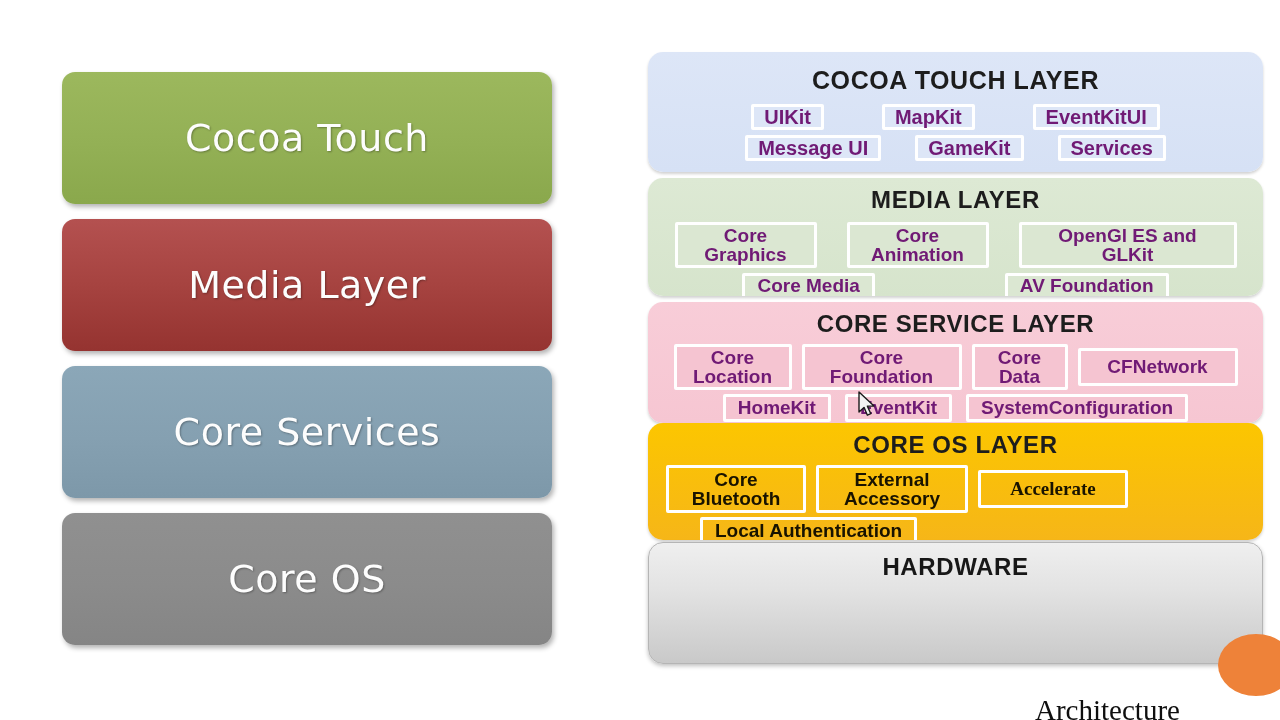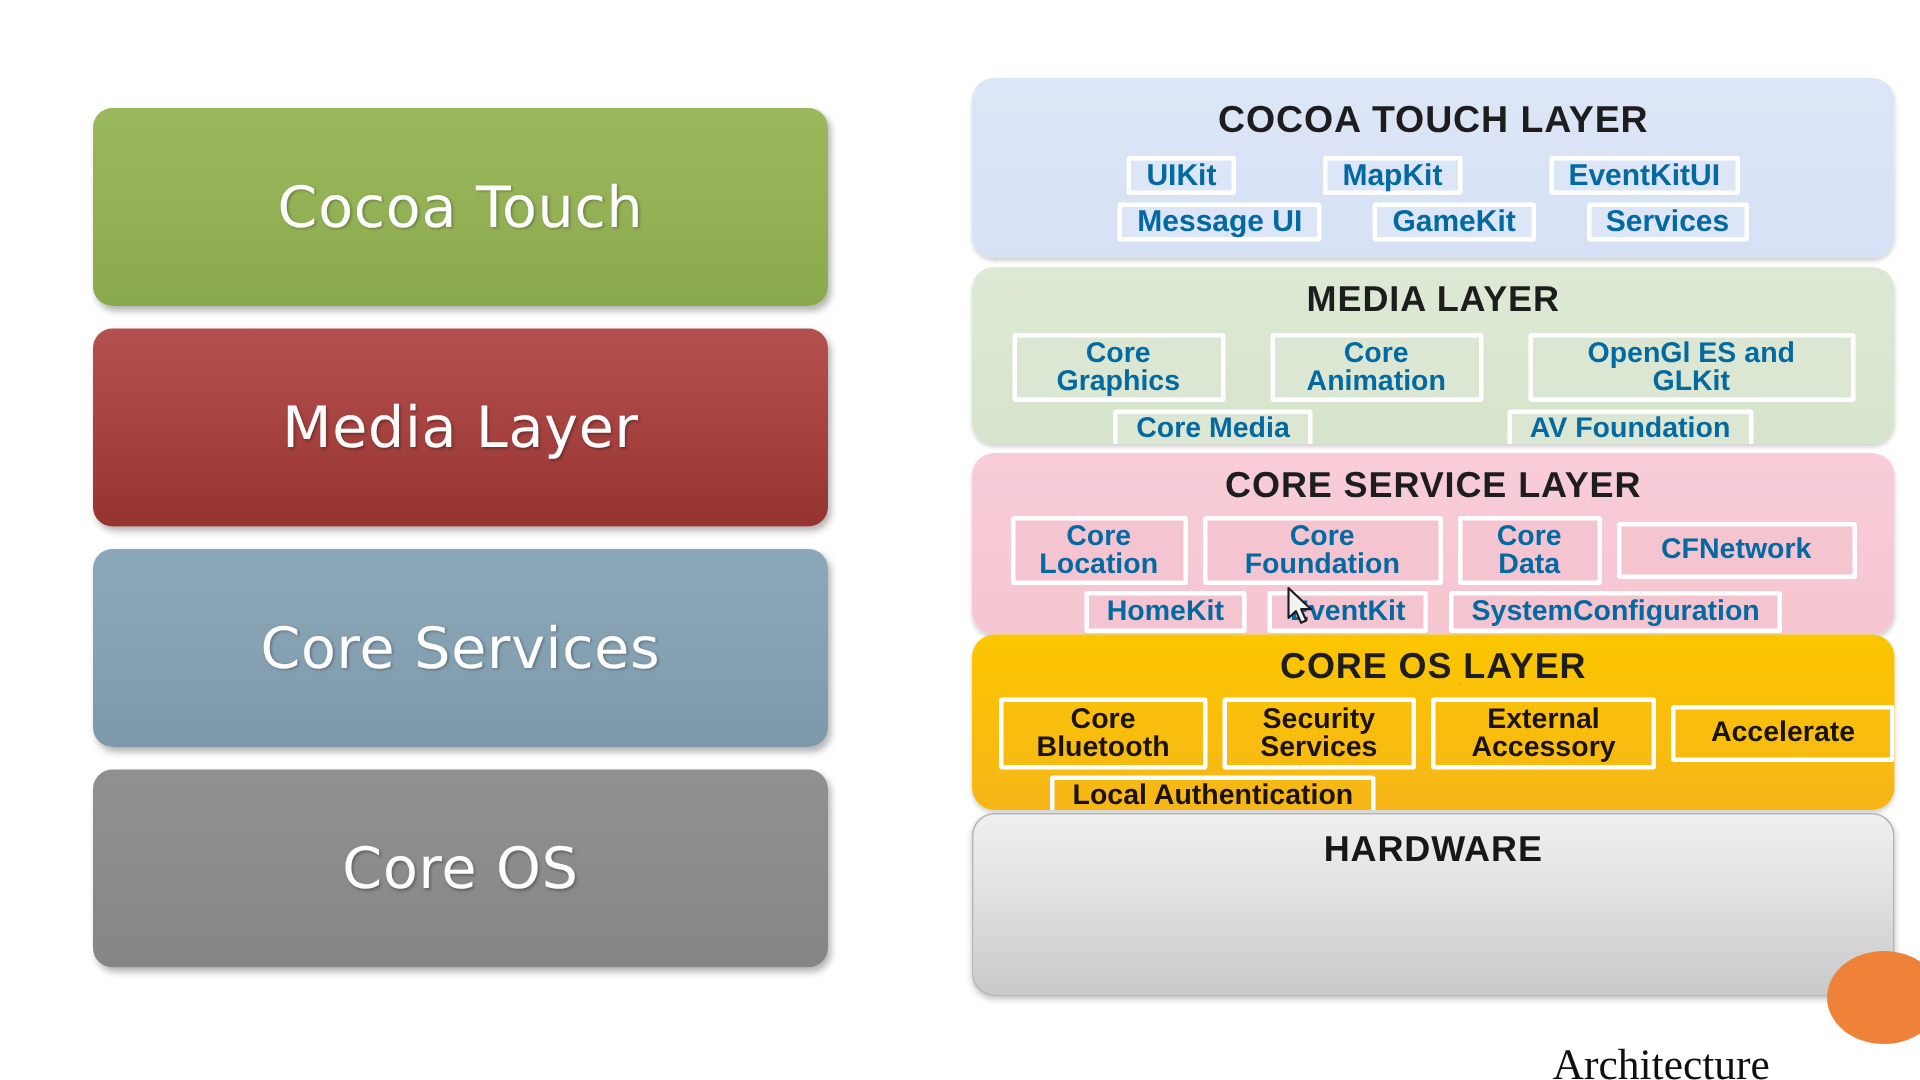--- a/index.html
+++ b/index.html
@@ -86,21 +86,21 @@
   }
   .chip {
     border: 3px solid #ffffff;
     border-radius: 2px;
     display: flex;
     align-items: center;
     justify-content: center;
     text-align: center;
     font-family: "Liberation Sans", sans-serif;
     font-weight: 700;
-    color: #0369a1;
+    color: #701a75;
     line-height: 1.02;
     box-sizing: border-box;
     white-space: pre-line;
   }
 
   
   #layer-cocoa {
     top: 0px; height: 120px;
     background: linear-gradient(180deg,#dde6f7 0%, #d6e1f5 100%);
     box-shadow: 0 2px 3px rgba(0,0,0,0.18);
@@ -147,21 +147,21 @@
     top: 371px; height: 117px;
     background: linear-gradient(180deg,#fcc600 0%, #f6b618 100%);
     box-shadow: 0 2px 3px rgba(0,0,0,0.18);
   }
   #layer-coreos .layer-title { font-size: 24px; padding-top: 8px; }
   #layer-coreos .chip { background: transparent; font-size: 19px; color: #191300; }
   #layer-coreos .r1 { margin-top: 6px; gap: 10px; height: 48px; align-items: center; justify-content: flex-start; padding-left: 18px; }
   #layer-coreos .r1 .c-bt  { width: 140px; height: 48px; }
   #layer-coreos .r1 .c-sec { width: 130px; height: 48px; }
   #layer-coreos .r1 .c-ext { width: 152px; height: 48px; }
-  #layer-coreos .r1 .c-acc { width: 150px; height: 38px; }
+  #layer-coreos .r1 .c-acc { width: 150px; height: 38px; font-family: Liberation Serif, serif; }
   #layer-coreos .r2 { margin-top: 4px; height: 28px; justify-content: flex-start; padding-left: 52px; }
   #layer-coreos .r2 .chip { padding: 0 12px; }
 
   
   #layer-hardware {
     top: 490px; height: 122px;
     background: linear-gradient(180deg,#efefef 0%, #e3e3e3 38%, #c9c9c9 100%);
     border: 1px solid #b5b5b5;
     box-shadow: 0 2px 4px rgba(0,0,0,0.25);
   }
@@ -265,22 +265,20 @@
         <div class="chip">EventKit</div>
         <div class="chip">SystemConfiguration</div>
       </div>
     </div>
 
     <div class="layer" id="layer-coreos">
       <div class="layer-title">CORE OS LAYER</div>
       <div class="chip-row r1">
         <div class="chip c-bt">Core
 Bluetooth</div>
-        <div class="chip c-sec">Security
-Services</div>
         <div class="chip c-ext">External
 Accessory</div>
         <div class="chip c-acc">Accelerate</div>
       </div>
       <div class="chip-row r2">
         <div class="chip">Local Authentication</div>
       </div>
     </div>
 
     <div class="layer" id="layer-hardware">

